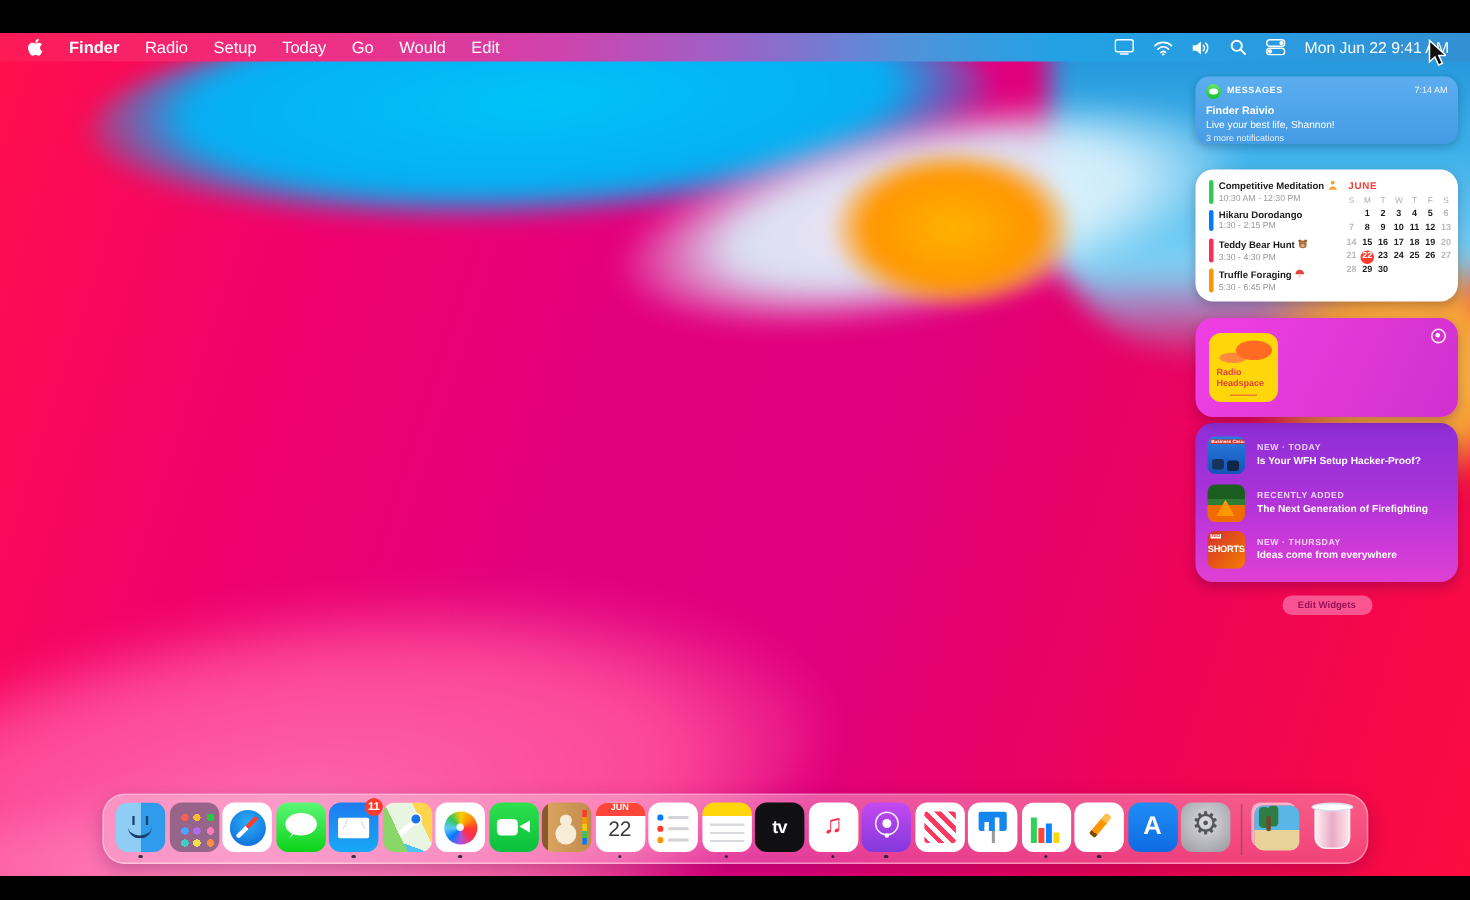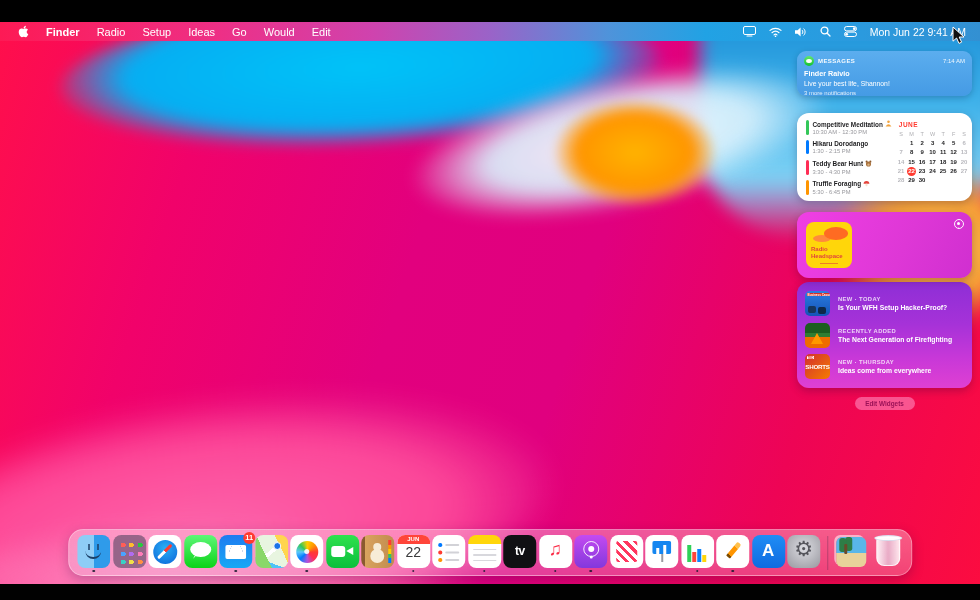--- a/index.html
+++ b/index.html
@@ -260,21 +260,21 @@
   <div class="menubar">
     <div class="mb-left">
       <span class="apple-logo">
         <svg width="11" height="13" viewBox="0 0 384 512">
             <path fill="#fff" d="M318.7 268.7c-.2-36.7 16.4-64.4 50-84.8-18.8-26.9-47.2-41.7-84.7-44.6-35.5-2.8-74.3 20.7-88.5 20.7-15 0-49.4-19.7-76.4-19.7C63.3 141.2 4 184.8 4 273.5q0 39.3 14.4 81.2c12.8 36.7 59 126.7 107.2 125.2 25.2-.6 43-17.9 75.8-17.9 31.8 0 48.3 17.9 76.4 17.9 48.6-.7 90.4-82.5 102.6-119.3-65.2-30.7-61.7-90-61.7-91.9zm-56.6-164.2c27.3-32.4 24.8-61.9 24-72.5-24.1 1.4-52 16.4-67.9 34.9-17.5 19.8-27.8 44.3-25.6 71.9 26.1 2 49.9-11.4 69.5-34.3z"></path>
           </svg>
       </span>
       <span class="mi mi-bold">Finder</span>
       <span class="mi">Radio</span>
       <span class="mi">Setup</span>
-      <span class="mi">Ideas</span>
+      <span class="mi">Today</span>
       <span class="mi">Go</span>
       <span class="mi">Would</span>
       <span class="mi">Edit</span>
     </div>
     <div class="mb-right">
       <span>
         <svg width="13" height="11" viewBox="0 0 13 11">
             <rect x="0.5" y="0.5" width="12" height="8" rx="1.5" fill="none" stroke="#fff"></rect>
             <rect x="3.5" y="9.5" width="6" height="1" rx=".5" fill="#fff"></rect>
           </svg>

